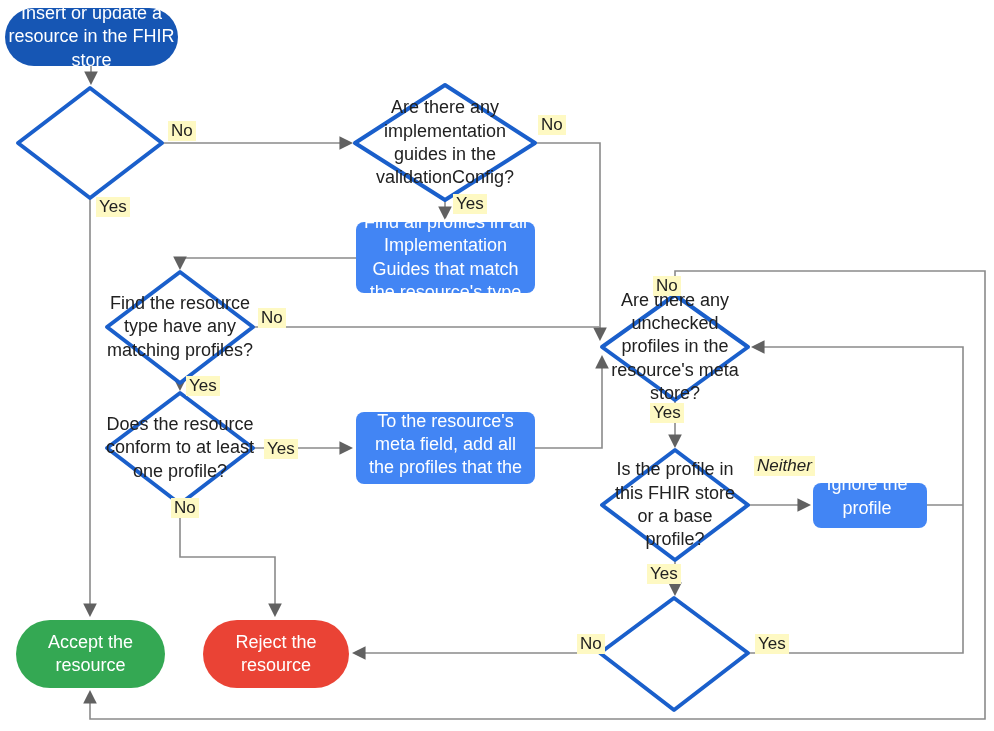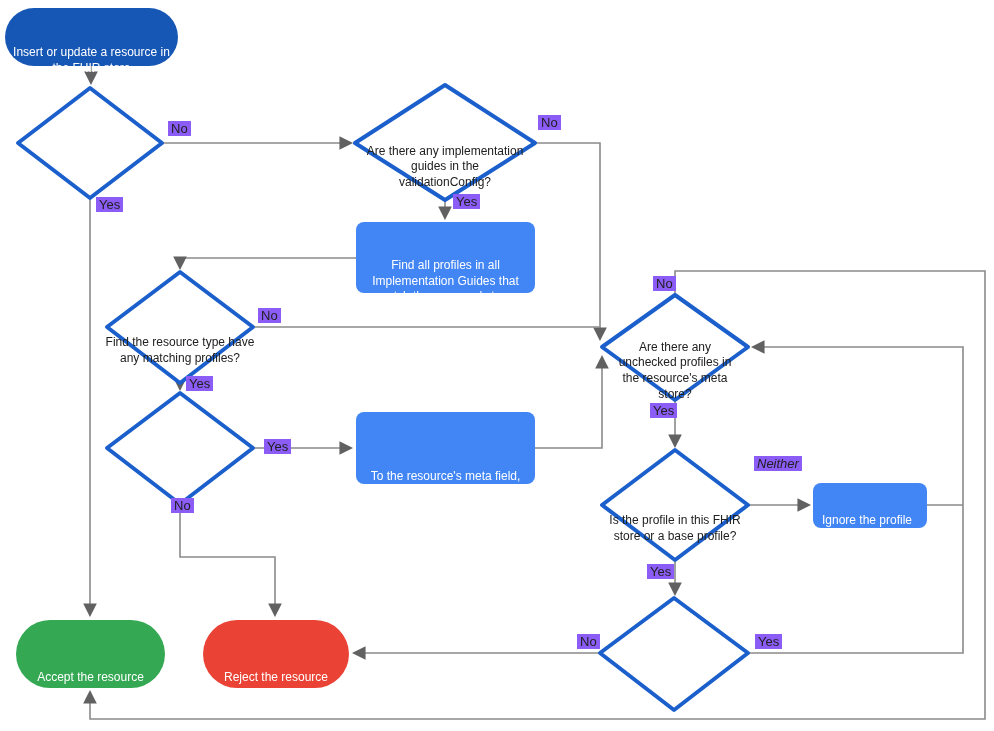--- a/index.html
+++ b/index.html
@@ -5,25 +5,25 @@
   html,body{margin:0;padding:0;background:#fff;}
   .canvas{
     position:relative;width:994px;height:731px;background:#ffffff;overflow:hidden;
     font-family:"Liberation Sans","DejaVu Sans",sans-serif;
   }
   .canvas svg{position:absolute;left:0;top:0;}
   .edge{fill:none;stroke:#8a8a8a;stroke-width:1.6;}
   .diamond{fill:#ffffff;stroke:#1a5fcb;stroke-width:4;stroke-linejoin:round;}
   .node-label{
     position:absolute;display:flex;align-items:center;justify-content:center;
-    text-align:center;font-size:12px;line-height:1.3;color:#212121;margin-top:24px;
+    text-align:center;font-size:18px;line-height:1.3;color:#212121;
   }
   .node-label.light{color:#ffffff;}
   .edge-label{
-    position:absolute;font-size:13px;color:#212121;background:#8b5cf6;
+    position:absolute;font-size:17px;color:#212121;background:#fef9c3;
     padding:0 3px;white-space:nowrap;
   }
 </style>
 </head>
 <body>
 
 <div class="canvas">
 
   <svg width="994" height="731" viewBox="0 0 994 731">
     <defs>
@@ -63,20 +63,21 @@
     <rect x="813" y="483" width="114" height="45" rx="8" fill="#4285F4"></rect>
     <polygon class="diamond" points="674,598 748,653 674,710 600,653" stroke="#1A5FCB"></polygon>
     <rect x="16" y="620" width="149" height="68" rx="34" fill="#34A853"></rect>
     <rect x="203" y="620" width="146" height="68" rx="34" fill="#EA4335"></rect>
   </svg>
 
   <div class="node-label light" style="left:5px;top:8px;width:173px;height:58px;">Insert or update a resource in the FHIR store</div>
   <div class="node-label" style="left:365px;top:115px;width:160px;height:56px;">Are there any implementation guides in the validationConfig?</div>
   <div class="node-label light" style="left:362px;top:226px;width:167px;height:63px;">Find all profiles in all Implementation Guides that match the resource's type</div>
   <div class="node-label" style="left:105px;top:300px;width:150px;height:54px;">Find the resource type have any matching profiles?</div>
+  <div class="node-label" style="left:105px;top:421px;width:150px;height:54px;">Does the resource conform to at least one profile?</div>
   <div class="node-label light" style="left:360px;top:436px;width:171px;height:64px;">To the resource's meta field, add all the profiles that the resource conforms to.</div>
   <div class="node-label" style="left:610px;top:312px;width:130px;height:70px;">Are there any unchecked profiles in the resource's meta store?</div>
   <div class="node-label" style="left:607px;top:478px;width:136px;height:54px;">Is the profile in this FHIR store or a base profile?</div>
   <div class="node-label light" style="left:813px;top:474px;width:108px;height:45px;">Ignore the profile</div>
   <div class="node-label light" style="left:16px;top:620px;width:149px;height:68px;">Accept the resource</div>
   <div class="node-label light" style="left:203px;top:620px;width:146px;height:68px;">Reject the resource</div>
 
   <span class="edge-label" style="left:168px;top:121px;">No</span>
   <span class="edge-label" style="left:96px;top:197px;">Yes</span>
   <span class="edge-label" style="left:538px;top:115px;">No</span>

